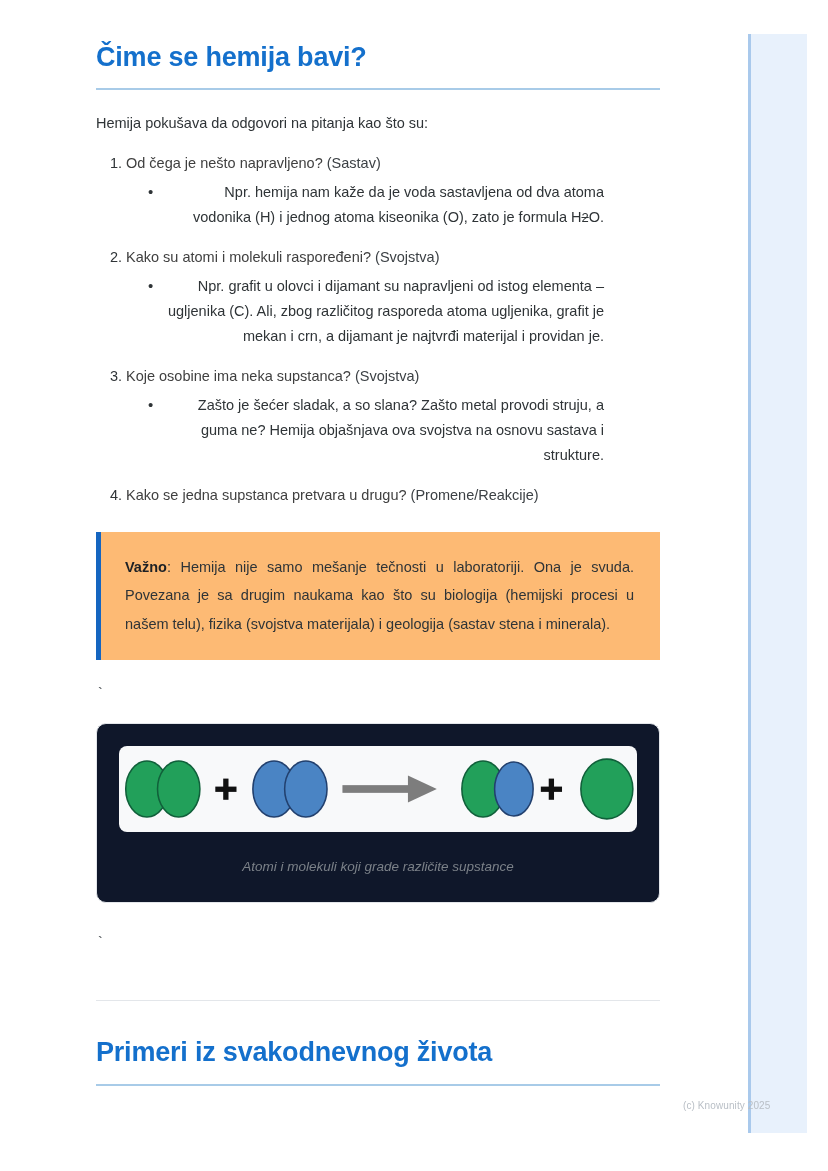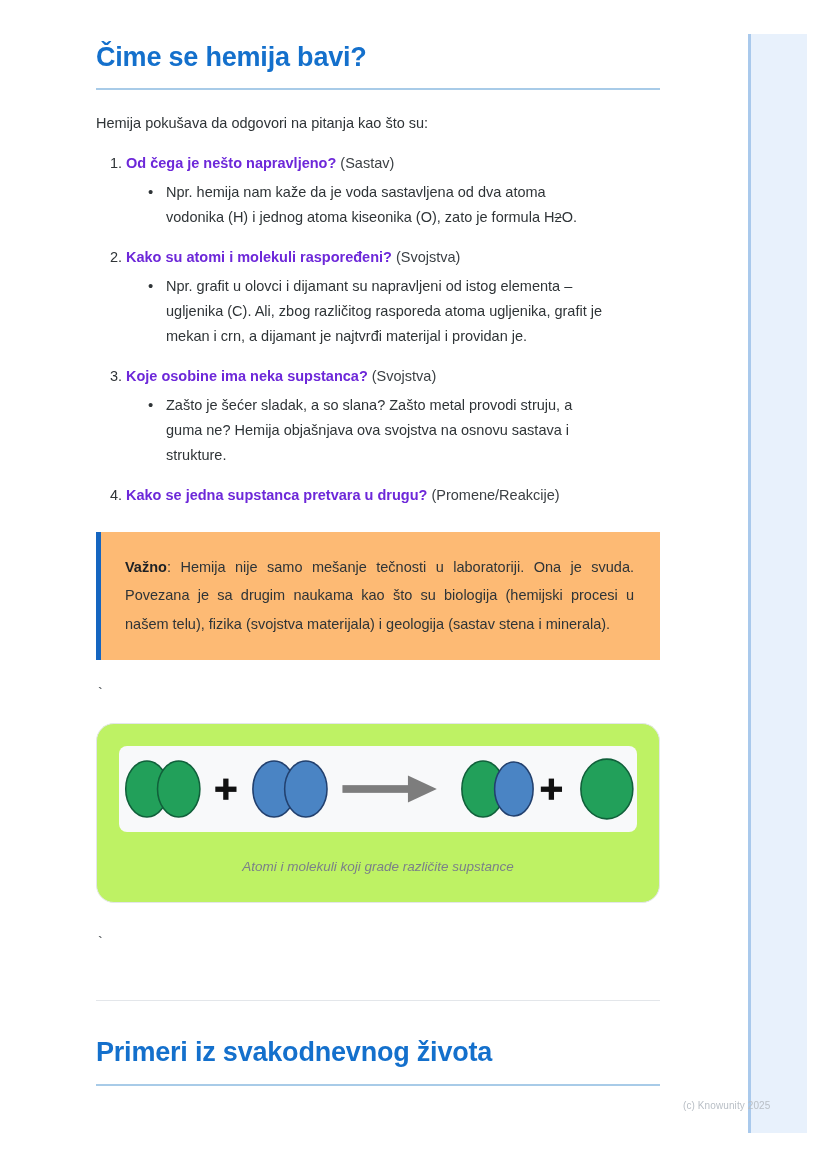--- a/index.html
+++ b/index.html
@@ -78,30 +78,31 @@
     color: #2f3437;
   }
   ol.qlist > li {
     margin-bottom: 17px;
     line-height: 1.5;
   }
   ol.qlist > li::marker {
     color: #2f3437;
   }
   .q-bold {
-    font-weight: bold;
-    color: #6d28d9;
+    font-weight: normal;
+    color: #404040;
   }
   .q-paren {
     color: #3c4145;
   }
   ul.sub {
     list-style: none;
     margin: 5px 0 0 0;
     padding-left: 22px;
+    text-align: right;
   }
   ul.sub > li {
     position: relative;
     padding-left: 18px;
     line-height: 1.73;
     font-size: 14.5px;
     color: #2f3437;
     max-width: 530px;
   }
   ul.sub > li::before {
@@ -148,22 +149,22 @@
   }
   .tick-1 { margin-top: 27px; }
   .tick-2 { margin-top: 33px; }
 
   
   .figure {
     margin-top: 22px;
     width: 564px;
     box-sizing: border-box;
     border: 1px solid #e3e6ea;
-    border-radius: 18px;
-    background: #bef264;
+    border-radius: 10px;
+    background: #0f172a;
     padding: 22px 22px 28px 22px;
   }
   .figure-stage {
     background: #f8f9fa;
     border-radius: 8px;
     height: 86px;
     display: flex;
     align-items: center;
     justify-content: center;
   }

